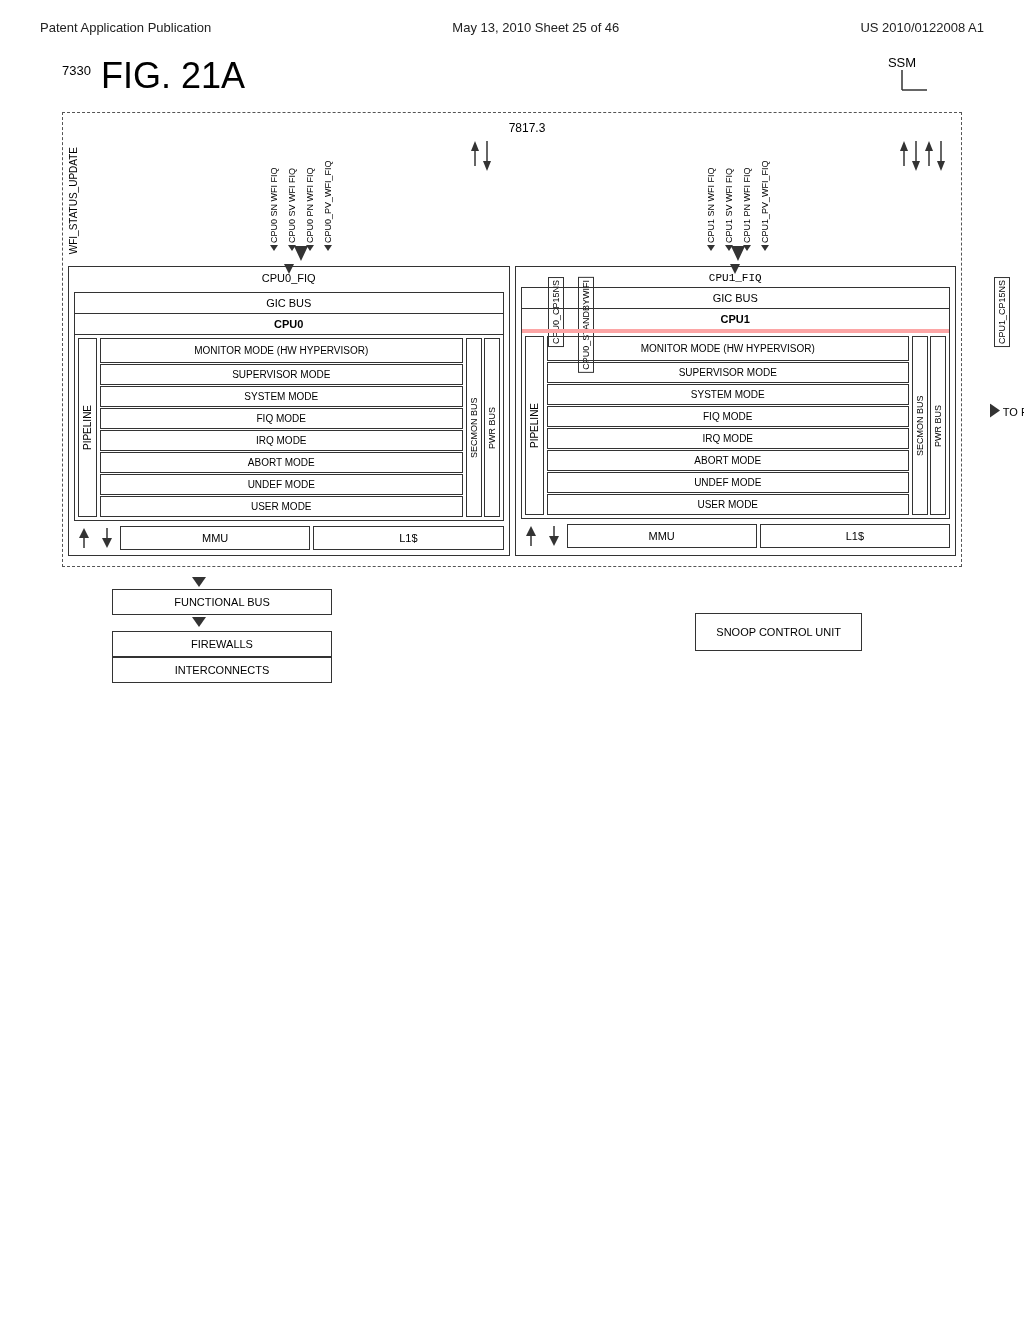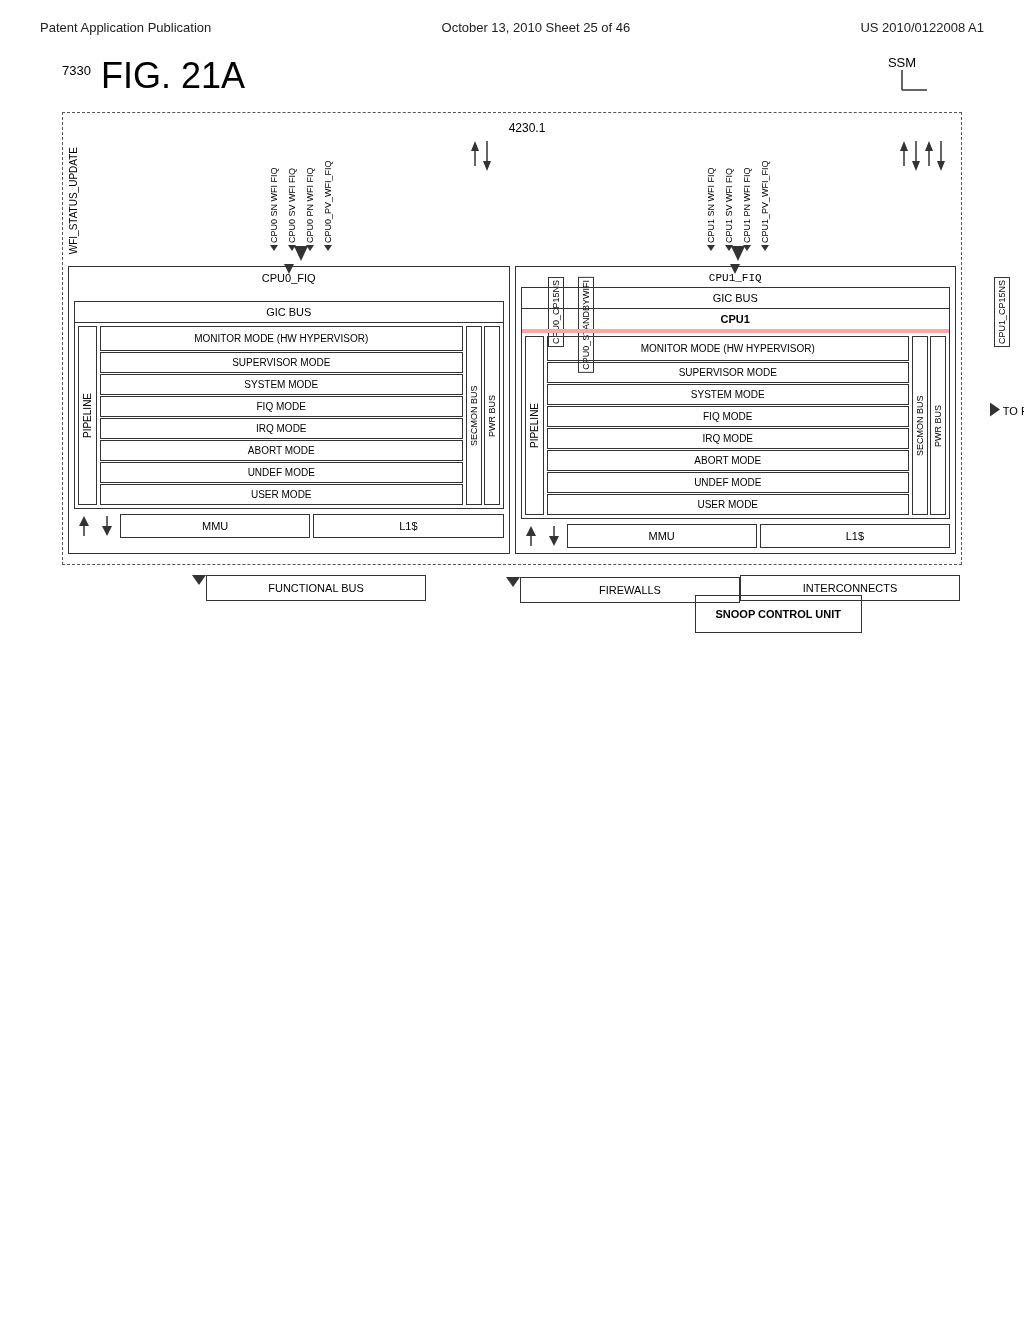--- a/index.html
+++ b/index.html
@@ -37,21 +37,21 @@
       background: #fff;
     }
   </style>
 </head>
 <body>
 
 <div class="page">
 
   <div class="header">
     <span>Patent Application Publication</span>
-    <span>October 13, 2010   Sheet 25 of 46</span>
+    <span>May 13, 2010   Sheet 25 of 46</span>
     <span>US 2010/0122008 A1</span>
   </div>
 
   <div class="abs-diagram">
 
     <div style="display:flex; align-items:flex-start; margin-bottom:15px; position:relative;">
       <span style="font-size:13px; margin-right:10px; margin-top:8px;">7330</span>
       <span style="font-size:36px; font-weight:normal; margin-right:auto;">FIG. 21A</span>
 
       <div style="position:absolute; right:30px; top:0; display:flex; flex-direction:column; align-items:center;">
@@ -60,21 +60,21 @@
           <line x1="30" y1="0" x2="30" y2="20" stroke="#333" stroke-width="1.5"></line>
           <line x1="30" y1="20" x2="55" y2="20" stroke="#333" stroke-width="1.5"></line>
         </svg>
       </div>
     </div>
 
     <div style="border: 1.5px dashed #555; position:relative; padding:5px 5px 10px 5px;">
 
       <div style="display:flex; margin-bottom:5px; padding-left:30px;">
         <div style="flex:1; text-align:center;">
-          <span style="font-size:12px;">4230.1</span>
+          <span style="font-size:12px;">7817.3</span>
         </div>
       </div>
 
       <div style="display:flex; height:120px; margin-bottom:5px; position:relative;">
 
         <div style="display:flex; align-items:center; margin-right:3px;">
           <div style="writing-mode:vertical-lr; transform:rotate(180deg); font-size:10px; white-space:nowrap;">WFI_STATUS_UPDATE</div>
         </div>
 
         <div style="flex:1; display:flex; justify-content:center; gap:8px; align-items:flex-end; padding-bottom:10px; position:relative;">
@@ -148,31 +148,32 @@
           <line x1="8" y1="10" x2="8" y2="25" stroke="#333" stroke-width="1.5"></line>
           <polygon points="20,30 16,20 24,20" fill="#333"></polygon>
           <line x1="20" y1="0" x2="20" y2="20" stroke="#333" stroke-width="1.5"></line>
         </svg>
       </div>
 
       <div style="display:flex; gap:5px; position:relative;">
 
         <div style="flex:1; border:1.5px solid #333; position:relative; padding:5px;">
 
-          <div style="text-align:center; font-size:11px; margin-bottom:17px; position:relative;">
+          <div style="text-align:center; font-size:11px; margin-bottom:8px; position:relative;">
             <svg style="position:absolute; top:-8px; left:50%; transform:translateX(-50%);" width="10" height="10">
               <polygon points="5,10 0,0 10,0" fill="#333"></polygon>
             </svg>
             <span>CPU0_FIQ</span>
           </div>
 
           <div style="border:1.5px solid #333; display:flex; flex-direction:column; position:relative;">
 
             <div style="border-bottom:1px solid #333; text-align:center; font-size:11px; padding:4px;">GIC BUS</div>
 
+            <div style="border-bottom:1px solid #333; text-align:center; font-size:11px; font-weight:bold; padding:4px;">CPU0</div>
 
             <div style="display:flex; padding:3px; gap:3px; position:relative;">
 
               <div style="writing-mode:vertical-lr; transform:rotate(180deg); font-size:10px; border:1px solid #333; display:flex; align-items:center; justify-content:center; padding:2px 3px; white-space:nowrap;">PIPELINE</div>
 
               <div style="flex:1; display:flex; flex-direction:column; gap:1px;">
                 <div style="border:1px solid #333; text-align:center; font-size:10px; padding:6px 2px;">MONITOR MODE (HW HYPERVISOR)</div>
                 <div style="border:1px solid #333; text-align:center; font-size:10px; padding:4px 2px;">SUPERVISOR MODE</div>
                 <div style="border:1px solid #333; text-align:center; font-size:10px; padding:4px 2px;">SYSTEM MODE</div>
                 <div style="border:1px solid #333; text-align:center; font-size:10px; padding:4px 2px;">FIQ MODE</div>
@@ -266,39 +267,39 @@
           </div>
         </div>
 
       </div>
 
     </div>
 
     <div style="margin-top:10px; position:relative; padding-bottom:20px;">
 
       <div style="display:flex; position:relative; align-items:flex-start;">
-        <div style="flex:1; display:flex; align-items:flex-start; padding-left:50px;">
+        <div style="flex:1; display:flex; flex-direction:column; align-items:flex-start; padding-left:50px;">
 
           <div style="display:flex; justify-content:flex-start; padding-left:80px; margin-bottom:2px;">
             <svg width="14" height="10">
               <polygon points="7,10 0,0 14,0" fill="#333"></polygon>
             </svg>
           </div>
           <div style="border:1px solid #333; text-align:center; font-size:11px; padding:6px 20px; margin-bottom:0; width:220px;">FUNCTIONAL BUS</div>
 
           <div style="display:flex; justify-content:flex-start; padding-left:80px; margin-top:2px; margin-bottom:2px;">
             <svg width="14" height="10">
               <polygon points="7,10 0,0 14,0" fill="#333"></polygon>
             </svg>
           </div>
           <div style="border:1px solid #333; text-align:center; font-size:11px; padding:6px 20px; width:220px; margin-top:2px;">FIREWALLS</div>
           <div style="border:1px solid #333; text-align:center; font-size:11px; padding:6px 20px; width:220px;">INTERCONNECTS</div>
         </div>
 
-        <div style="position:absolute; right:100px; top:20px;font-weight:bold;">
+        <div style="position:absolute; right:100px; top:36px;">
           <div style="border:1px solid #333; text-align:center; font-size:11px; padding:12px 20px;">SNOOP CONTROL UNIT</div>
         </div>
       </div>
 
     </div>
 
   </div>
 
 </div>
 

